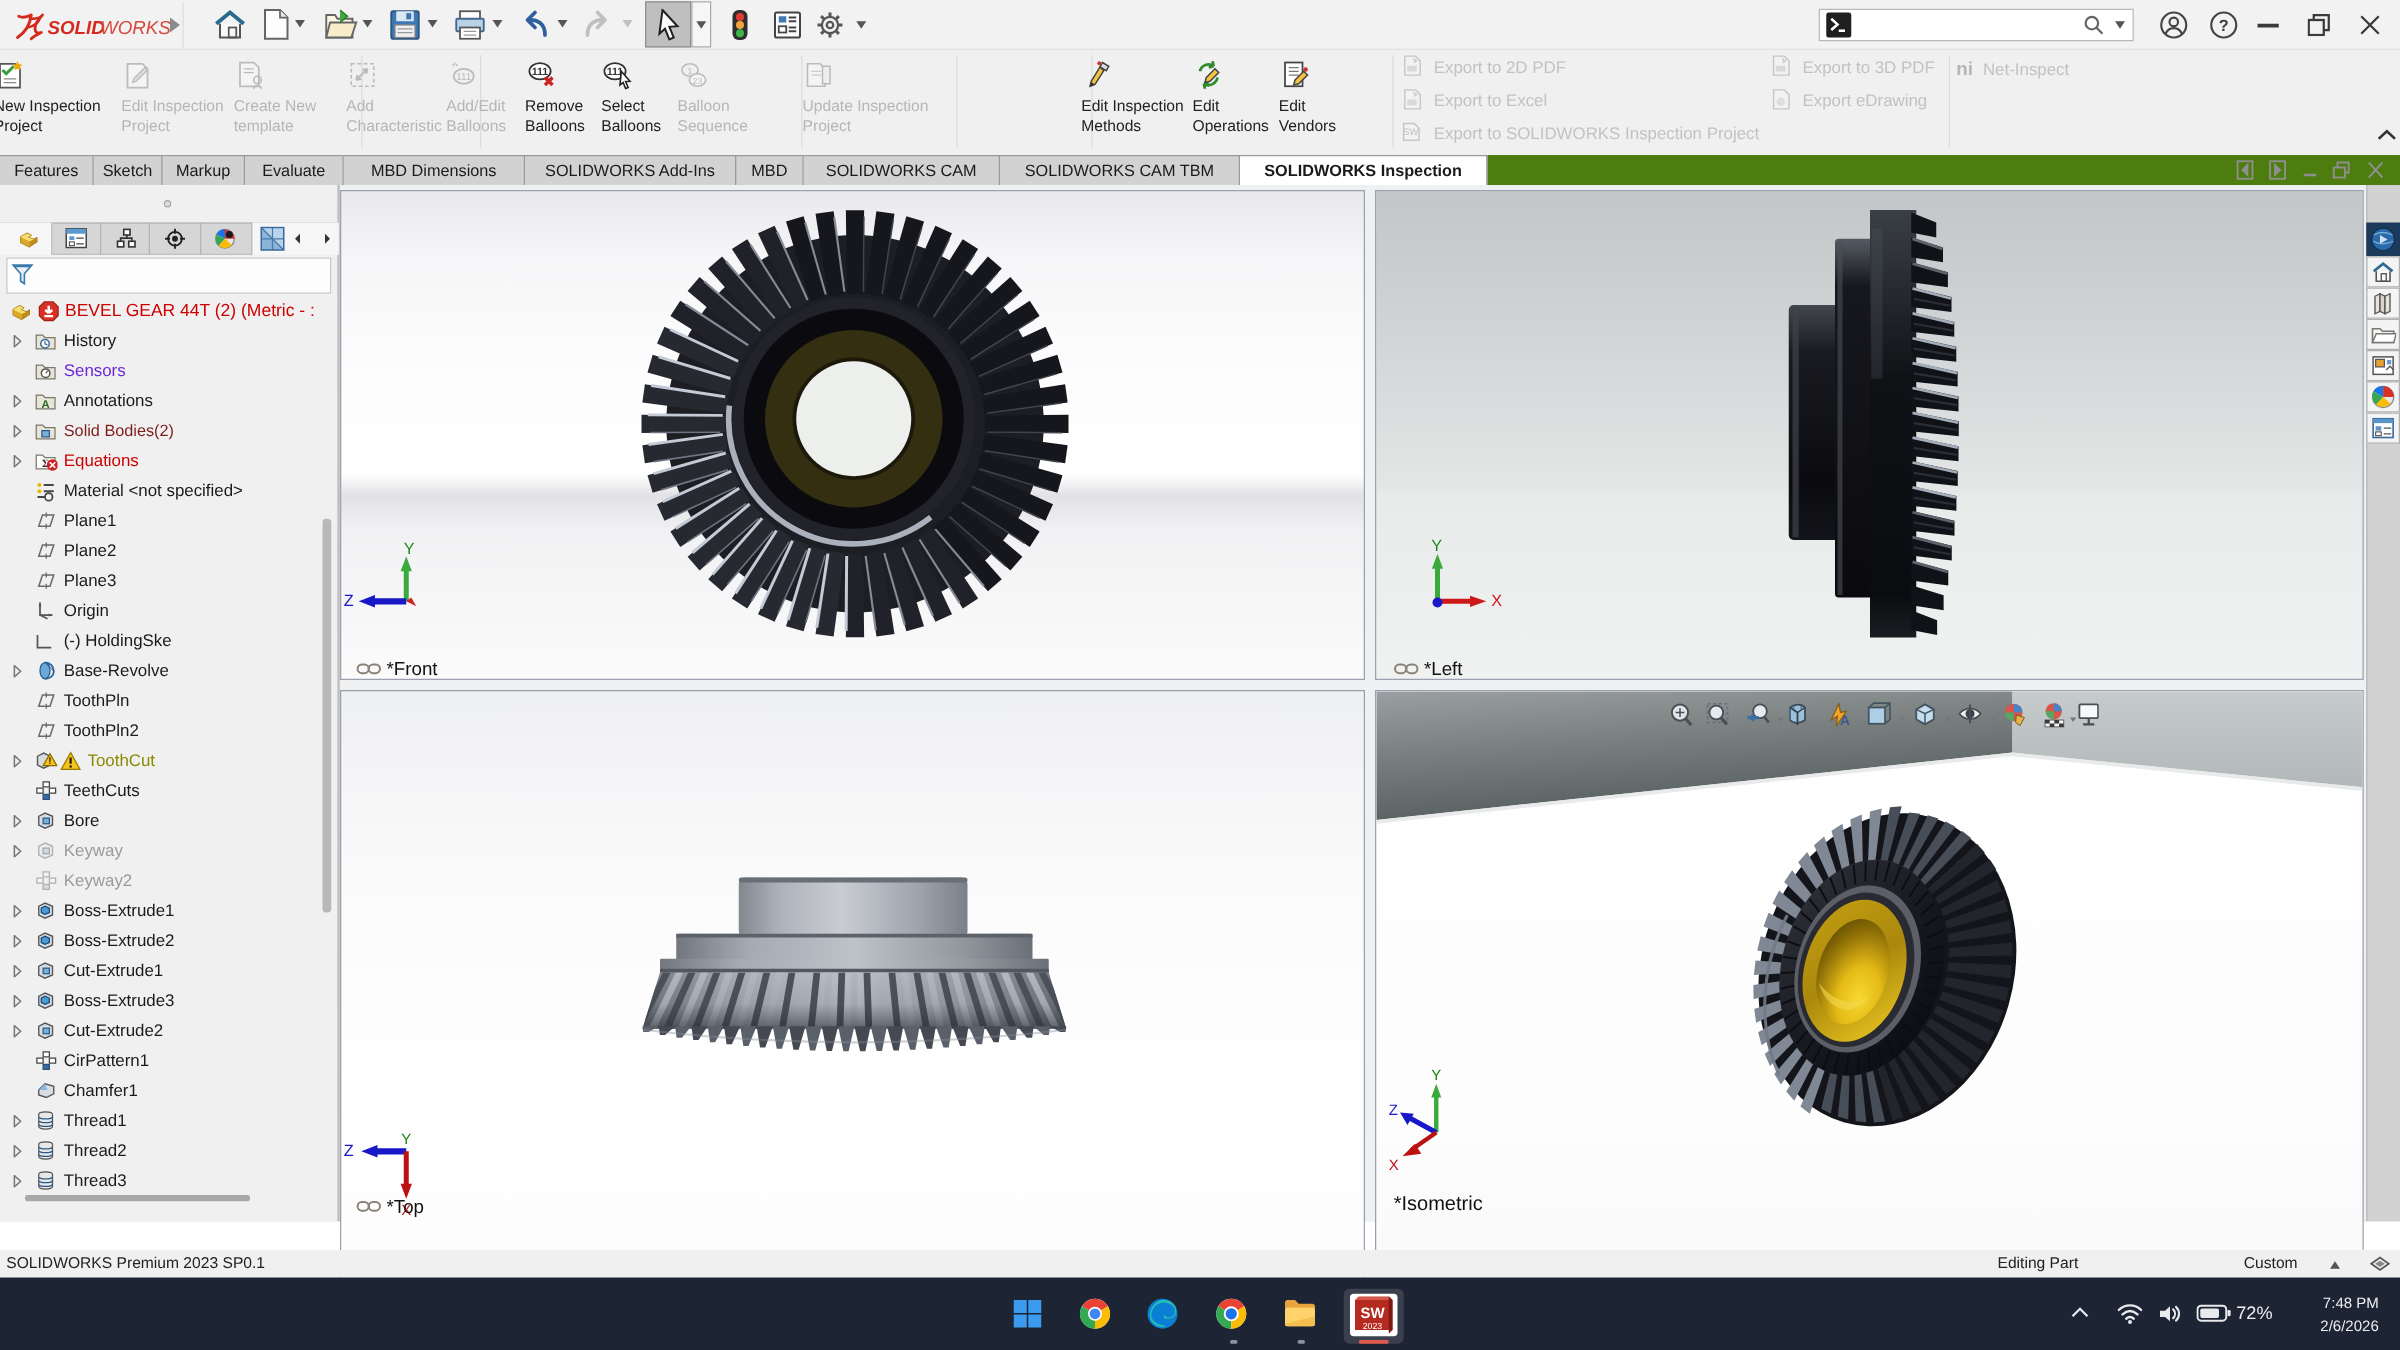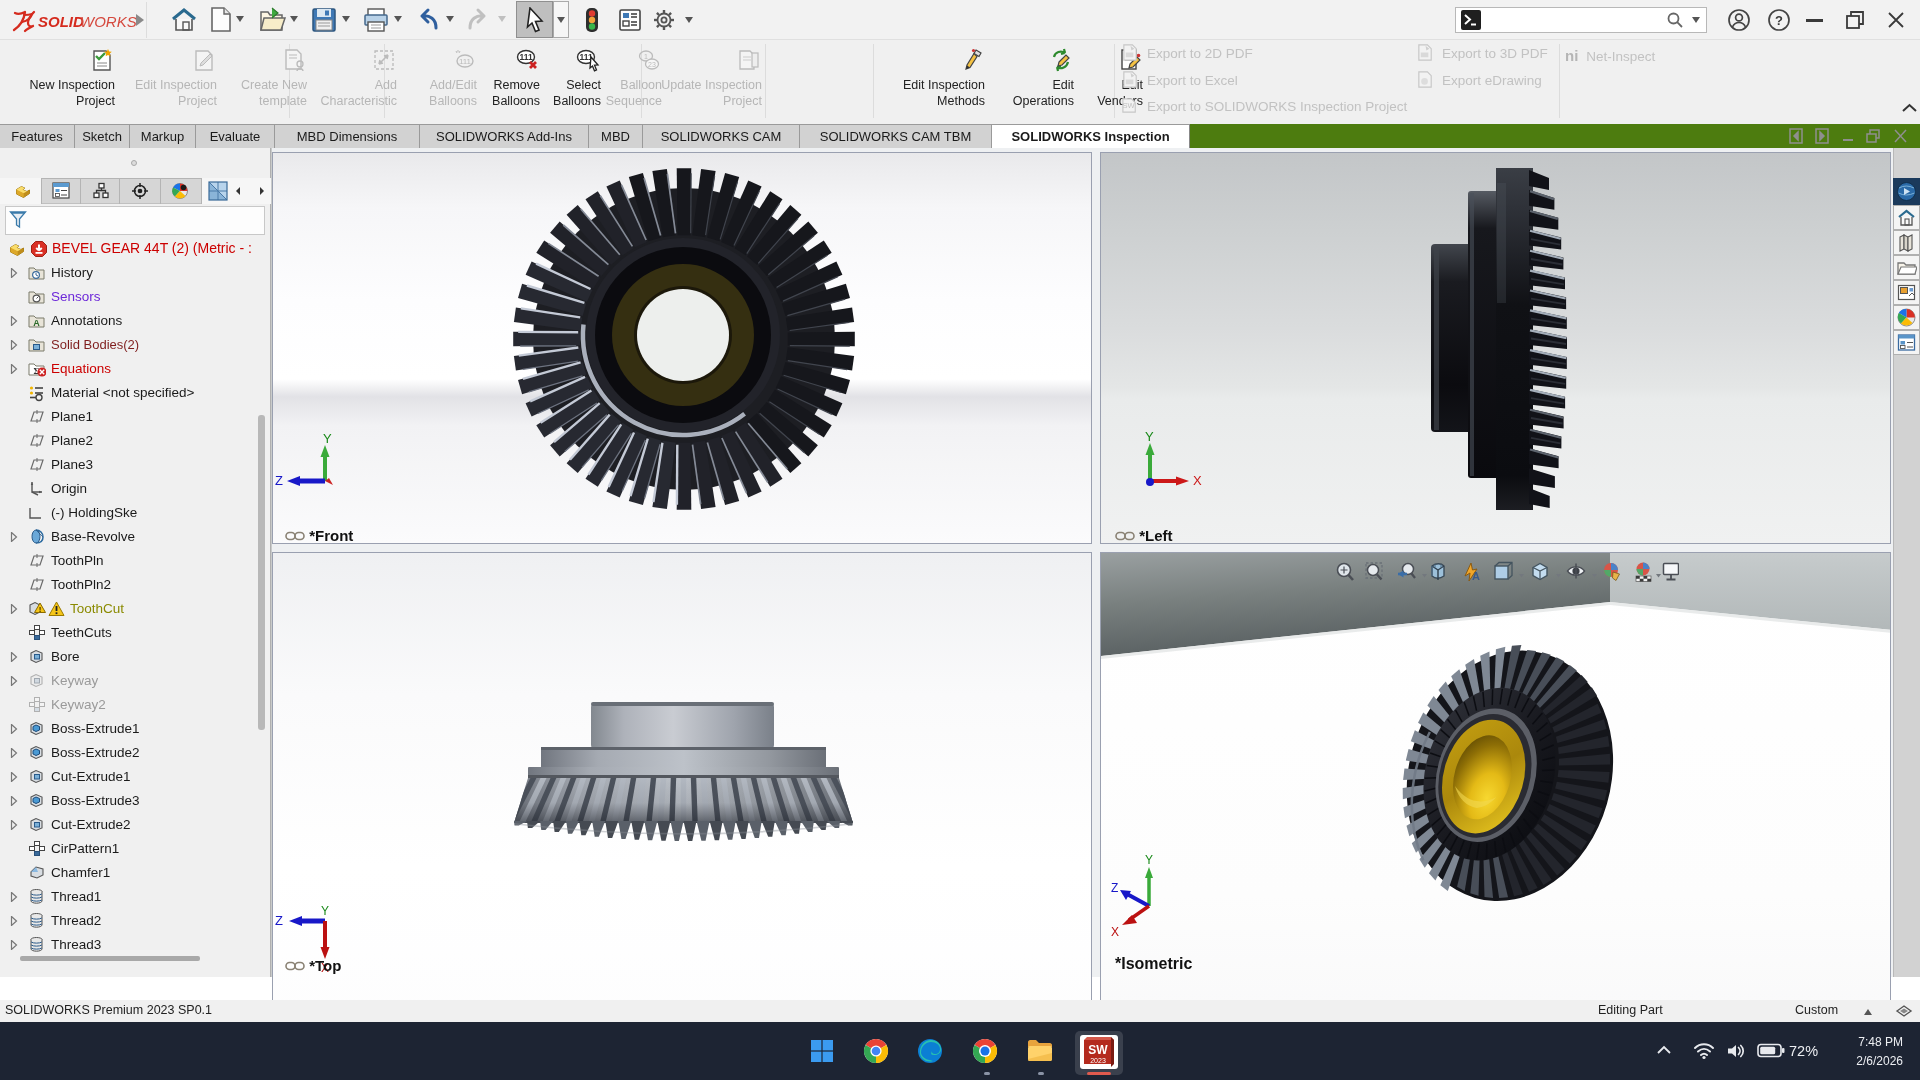--- a/index.html
+++ b/index.html
@@ -3,34 +3,34 @@
 <meta charset="utf-8">
 <style>
 * { margin:0; padding:0; box-sizing:border-box; }
 html,body { width:1920px; height:1080px; overflow:hidden; font-family:"Liberation Sans",sans-serif; }
 #app { position:absolute; left:0; top:0; width:1920px; height:867px; background:#f0f0f0;padding-left:30px; }
 .abs { position:absolute; }
 
 #titlebar { position:absolute; left:0; top:0; width:1920px; height:40px; background:#f2f2f2; border-bottom:1px solid #e0e0e0; }
 
 #ribbon { position:absolute; left:0; top:40px; width:1920px; height:84px; background:#f0f0f0; }
-.rbtn { position:absolute; top:4px; height:76px; text-align:right; color:#222; font-size:12.5px; line-height:16px; }
+.rbtn { position:absolute; top:4px; height:76px; text-align:left; color:#222; font-size:12.5px; line-height:16px; }
 .rbtn.dis { color:#b6b6b6; }
 .rsep { position:absolute; top:4px; height:74px; width:1px; background:#dcdcdc; }
 
 #tabbar { position:absolute; left:0; top:124px; width:1920px; height:24px; background:#4d7c0f; }
 .tab { position:absolute; top:0; height:24px; background:#d2d2d2; color:#1a1a1a; font-size:13px; line-height:24px; text-align:center; border-right:1px solid #9a9a9a; border-top:1px solid #9a9a9a;}
 .tab.active { background:#ffffff; font-weight:bold; border-right:1px solid #888; }
 
 #mainarea { position:absolute; left:0; top:148px; width:1920px; height:829px; background:#c9cbcb; }
 
 #leftpanel { position:absolute; left:0; top:148px; width:271px; height:829px; background:#f0f0f0; border-right:1px solid #b0b0b0; }
 
 .vp { position:absolute; overflow:hidden; }
-.vplabel { position:absolute; font-size:15px; color:#111; font-weight:700; }
+.vplabel { position:absolute; font-size:15px; color:#111; font-weight:400; }
 
 #modeltabs { position:absolute; left:0; top:977px; width:1920px; height:23px; background:#d4d4d4; }
 #statusbar { position:absolute; left:0; top:1000px; width:1920px; height:22px; background:#f0f0f0; font-size:12.5px; color:#222; }
 
 #taskbar { position:absolute; left:0; top:1022px; width:1920px; height:58px; background:#1d2433; }
 </style>
 </head>
 <body>
 <div id="app">
 <div id="titlebar">

